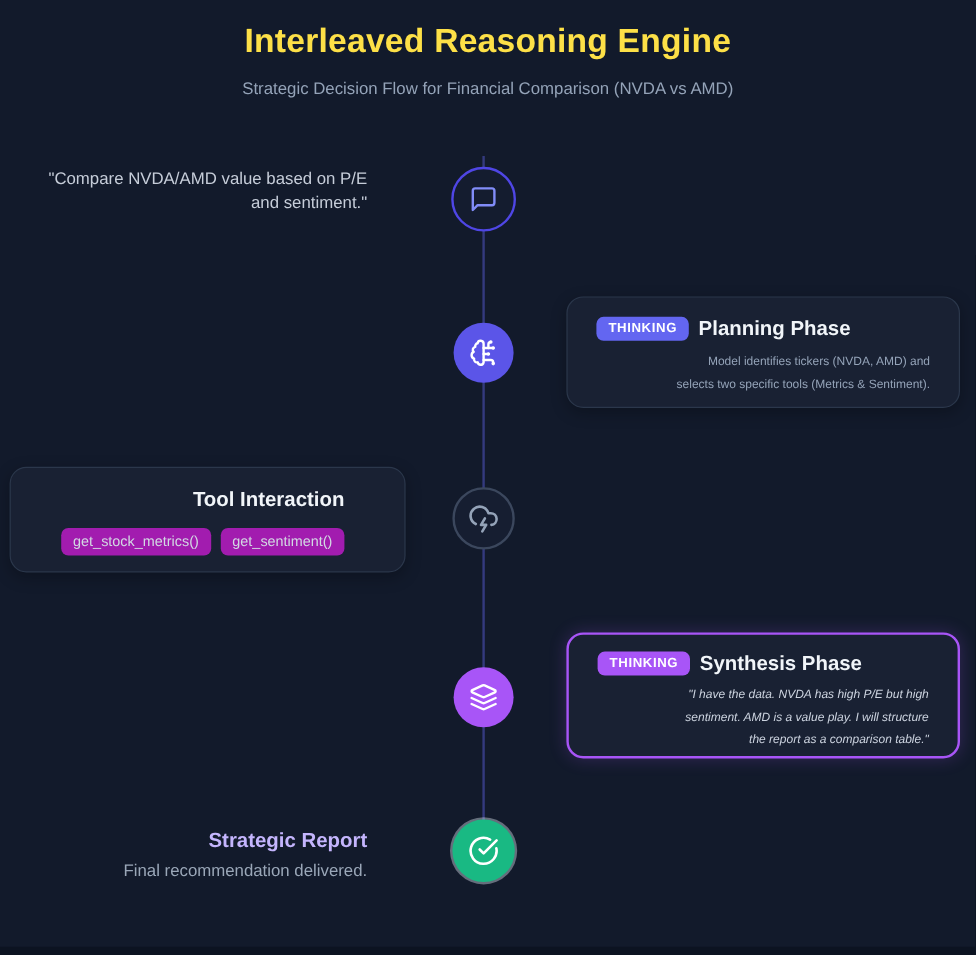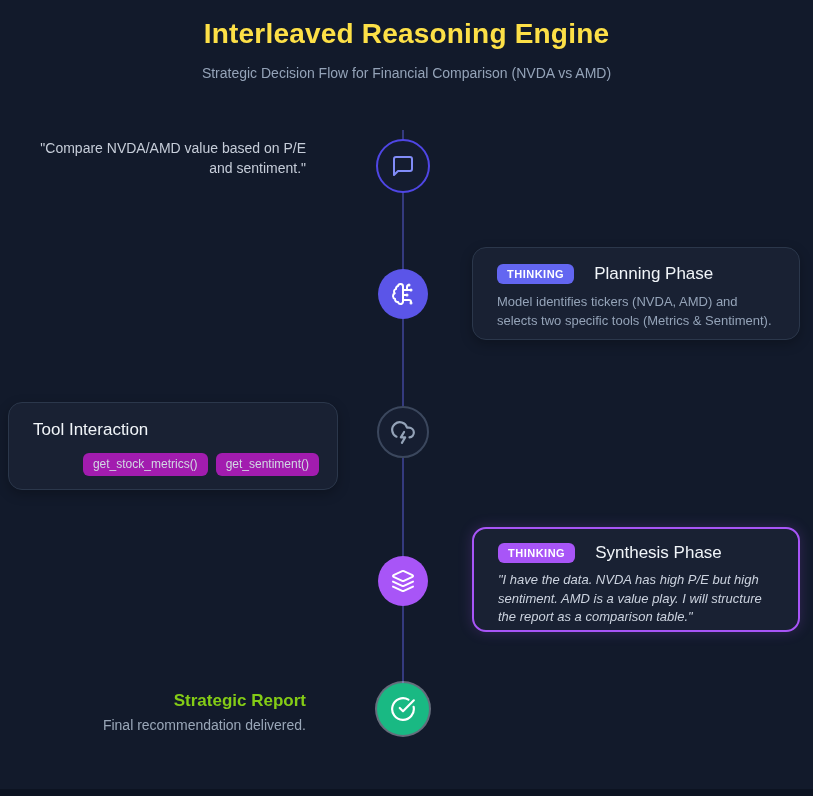--- a/index.html
+++ b/index.html
@@ -34,44 +34,44 @@
   .node-tool{left:377px;top:406px;width:52px;height:52px;background:#161e31;border:2px solid #3b475d;color:#94a3b8;}
   .node-synth{left:378px;top:556px;width:50px;height:50px;background:#a855f7;color:#ffffff;}
   .node-report{left:377px;top:683px;width:52px;height:52px;background:#19b983;color:#ffffff;
     box-shadow:0 0 0 2px rgba(203,213,225,.45);}
 
   .side-text{position:absolute;left:10px;width:296px;text-align:right;}
   .side-text.row-user{top:135px;}
   .side-text.row-report{top:690px;}
   .side-label{font-size:17px;font-weight:700;line-height:22px;}
   .side-label.indigo{color:#818cf8;}
-  .side-label.green{color:#84cc16;}
+  .side-label.green{color:#c4b5fd;}
   .side-body{margin-top:3px;font-size:14px;line-height:20px;color:#c6cdd9;white-space:pre-line;}
   .side-body.muted{color:#9aa7b8;}
 
   .card{
     position:absolute;box-sizing:border-box;border-radius:14px;
     background:#192133;border:1px solid #2b374b;
     box-shadow:0 4px 12px rgba(0,0,0,.25);
   }
   .card-plan{left:472px;top:247px;width:328px;height:93px;padding:15px 24px;}
-  .card-tool{left:8px;top:402px;width:330px;height:88px;padding:16px 18px 16px 24px;text-align:left;}
+  .card-tool{left:8px;top:389px;width:330px;height:88px;padding:16px 50px 16px 24px;text-align:right;}
   .card-synth{
     left:472px;top:527px;width:328px;height:105px;padding:13px 24px;
     border:2px solid #a855f7;box-shadow:0 0 14px rgba(168,85,247,.22);
   }
-  .card-head{display:flex;align-items:center;gap:20px;}
+  .card-head{display:flex;align-items:center;gap:8px;}
   .badge{
     display:inline-block;color:#ffffff;font-size:11px;font-weight:700;letter-spacing:.5px;
     padding:4px 10px;border-radius:6px;line-height:12px;
   }
   .badge.indigo-badge{background:#6366f1;}
   .badge.purple-badge{background:#a855f7;}
-  .card-title{font-size:17px;font-weight:400;color:#f1f5f9;line-height:22px;}
-  .card-body{margin-top:8px;font-size:13px;line-height:18.5px;color:#94a3b8;white-space:pre-line;}
+  .card-title{font-size:17px;font-weight:700;color:#f1f5f9;line-height:22px;}
+  .card-body{margin-top:8px;font-size:10px;line-height:18.5px;color:#94a3b8;white-space:pre-line;text-align:right;}
   .card-body.quote{font-style:italic;color:#ccd3df;margin-top:7px;}
   .chips{margin-top:12px;display:flex;justify-content:flex-end;gap:8px;}
   .chip{
     background:#a21caf;color:#d2d9e3;font-size:12px;line-height:13px;
     padding:5px 10px;border-radius:6px;white-space:nowrap;
   }
 </style>
 </head>
 <body>
 

